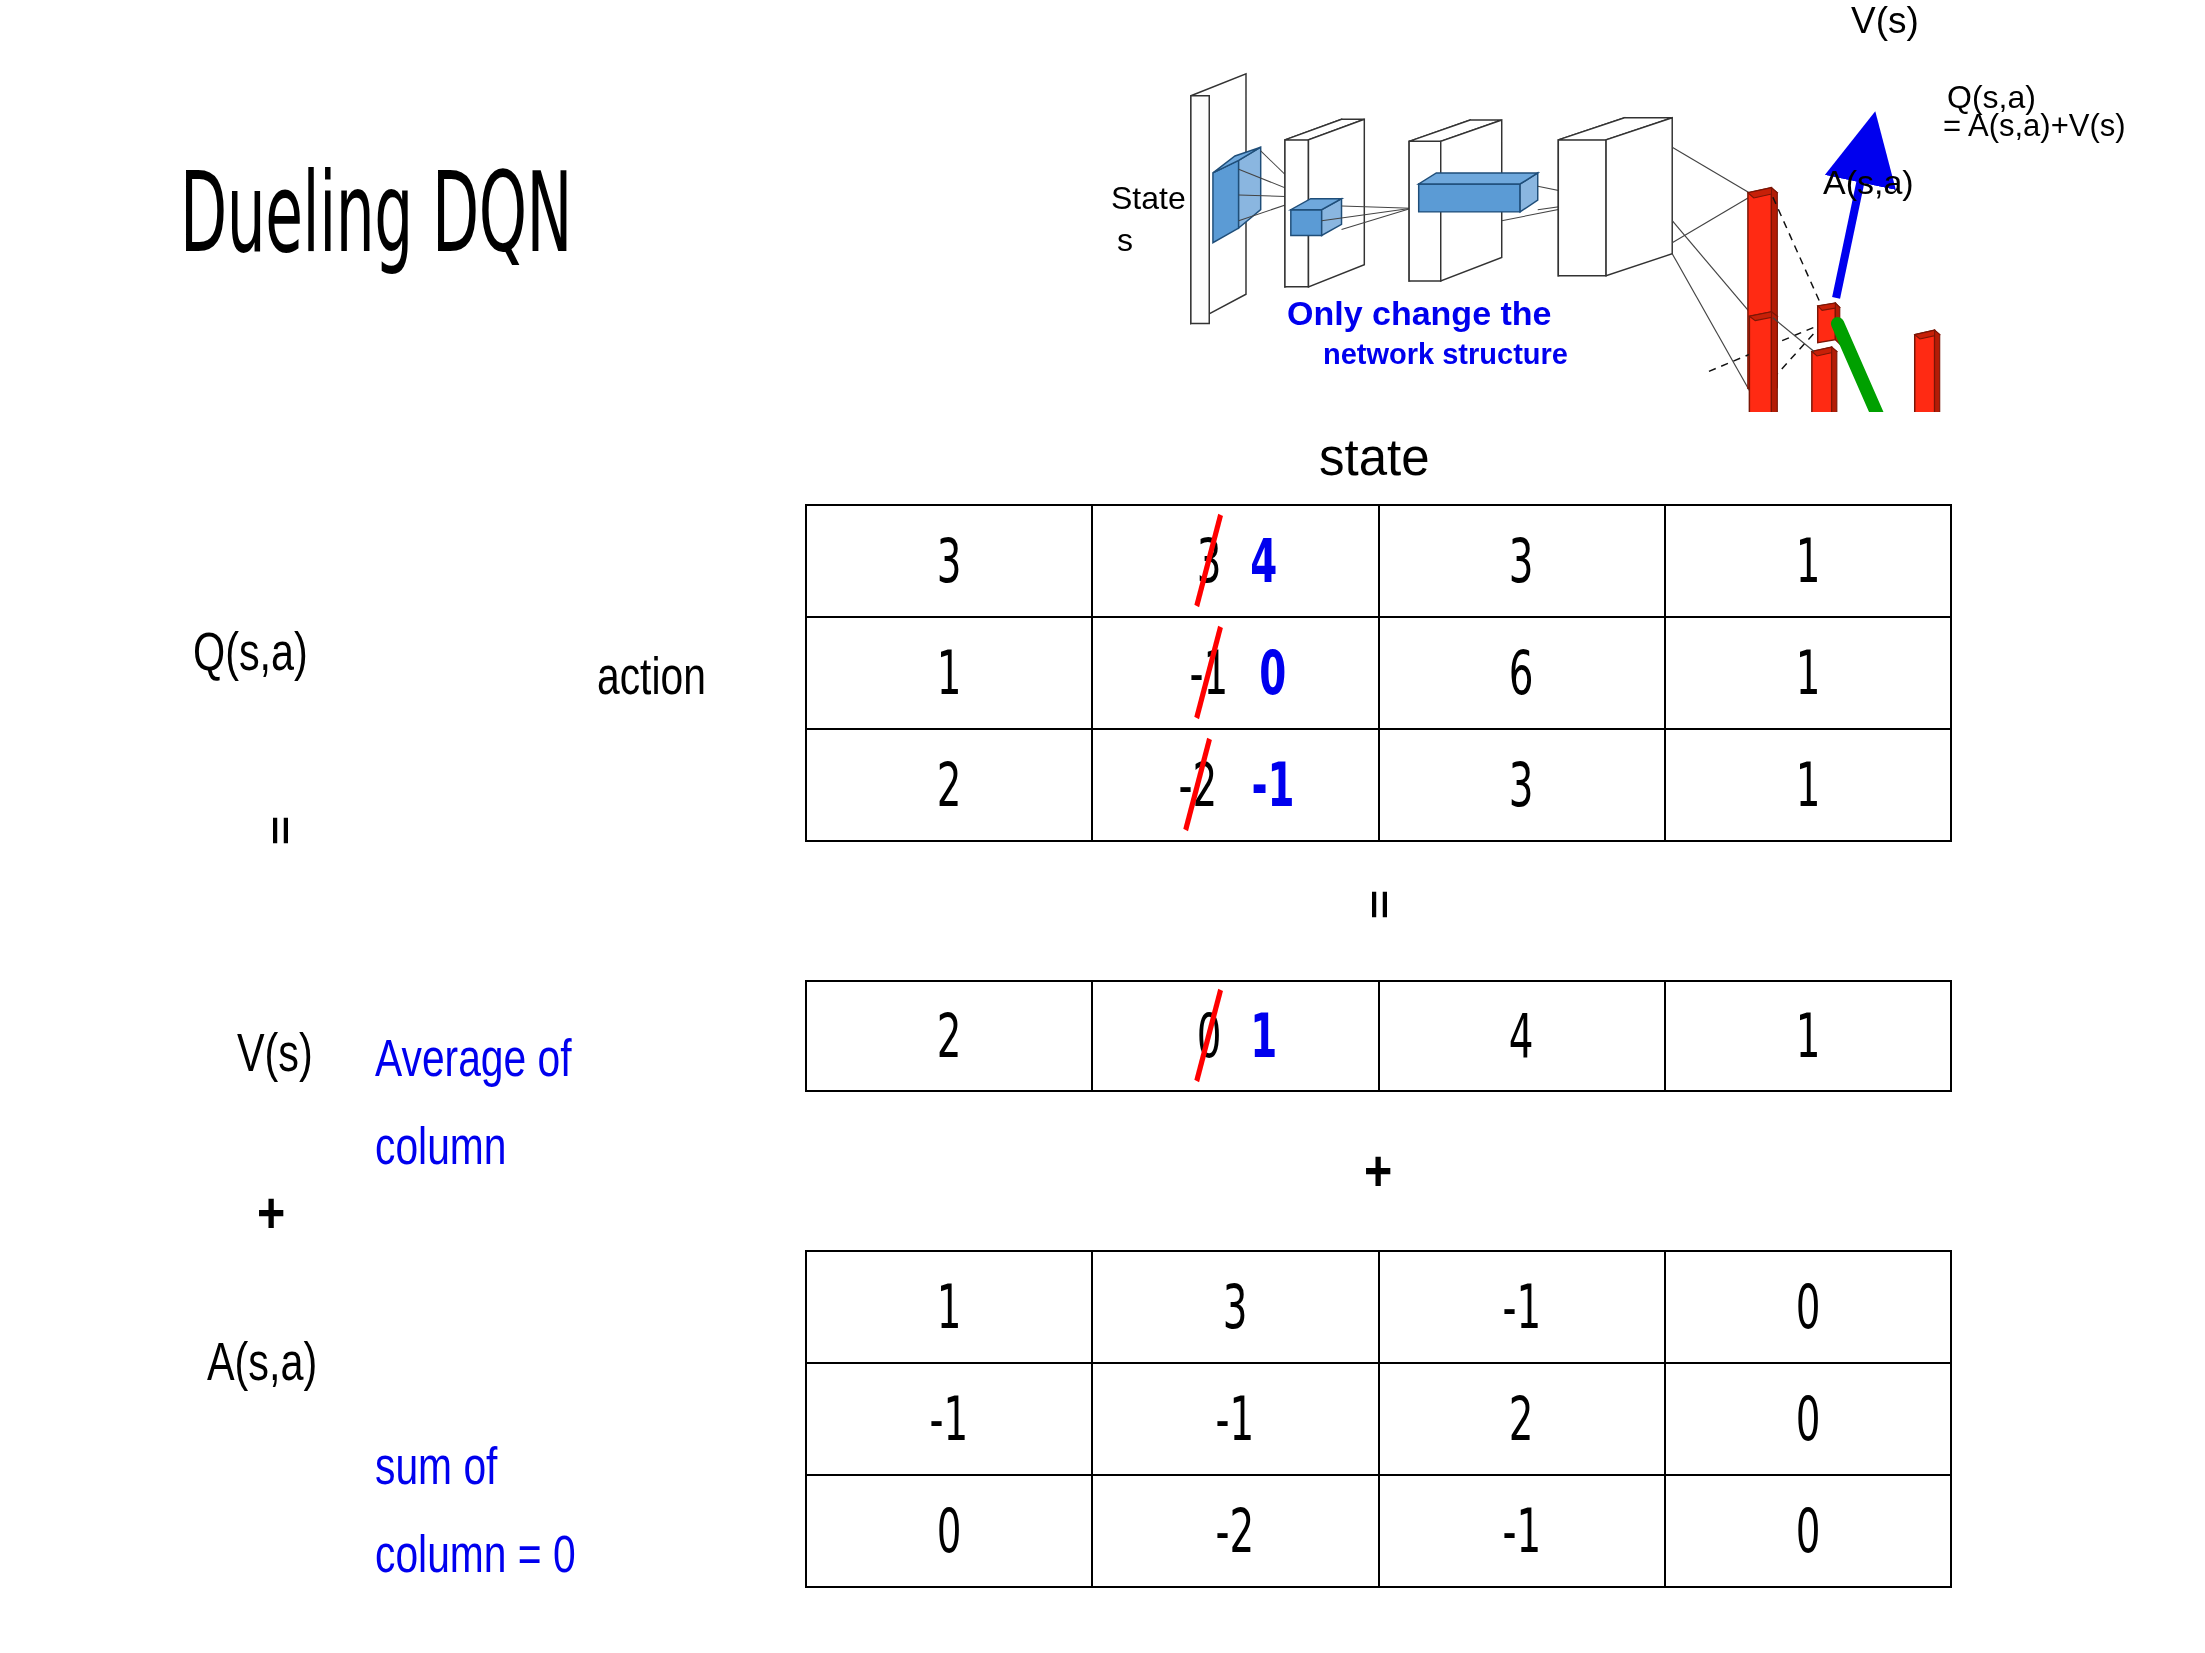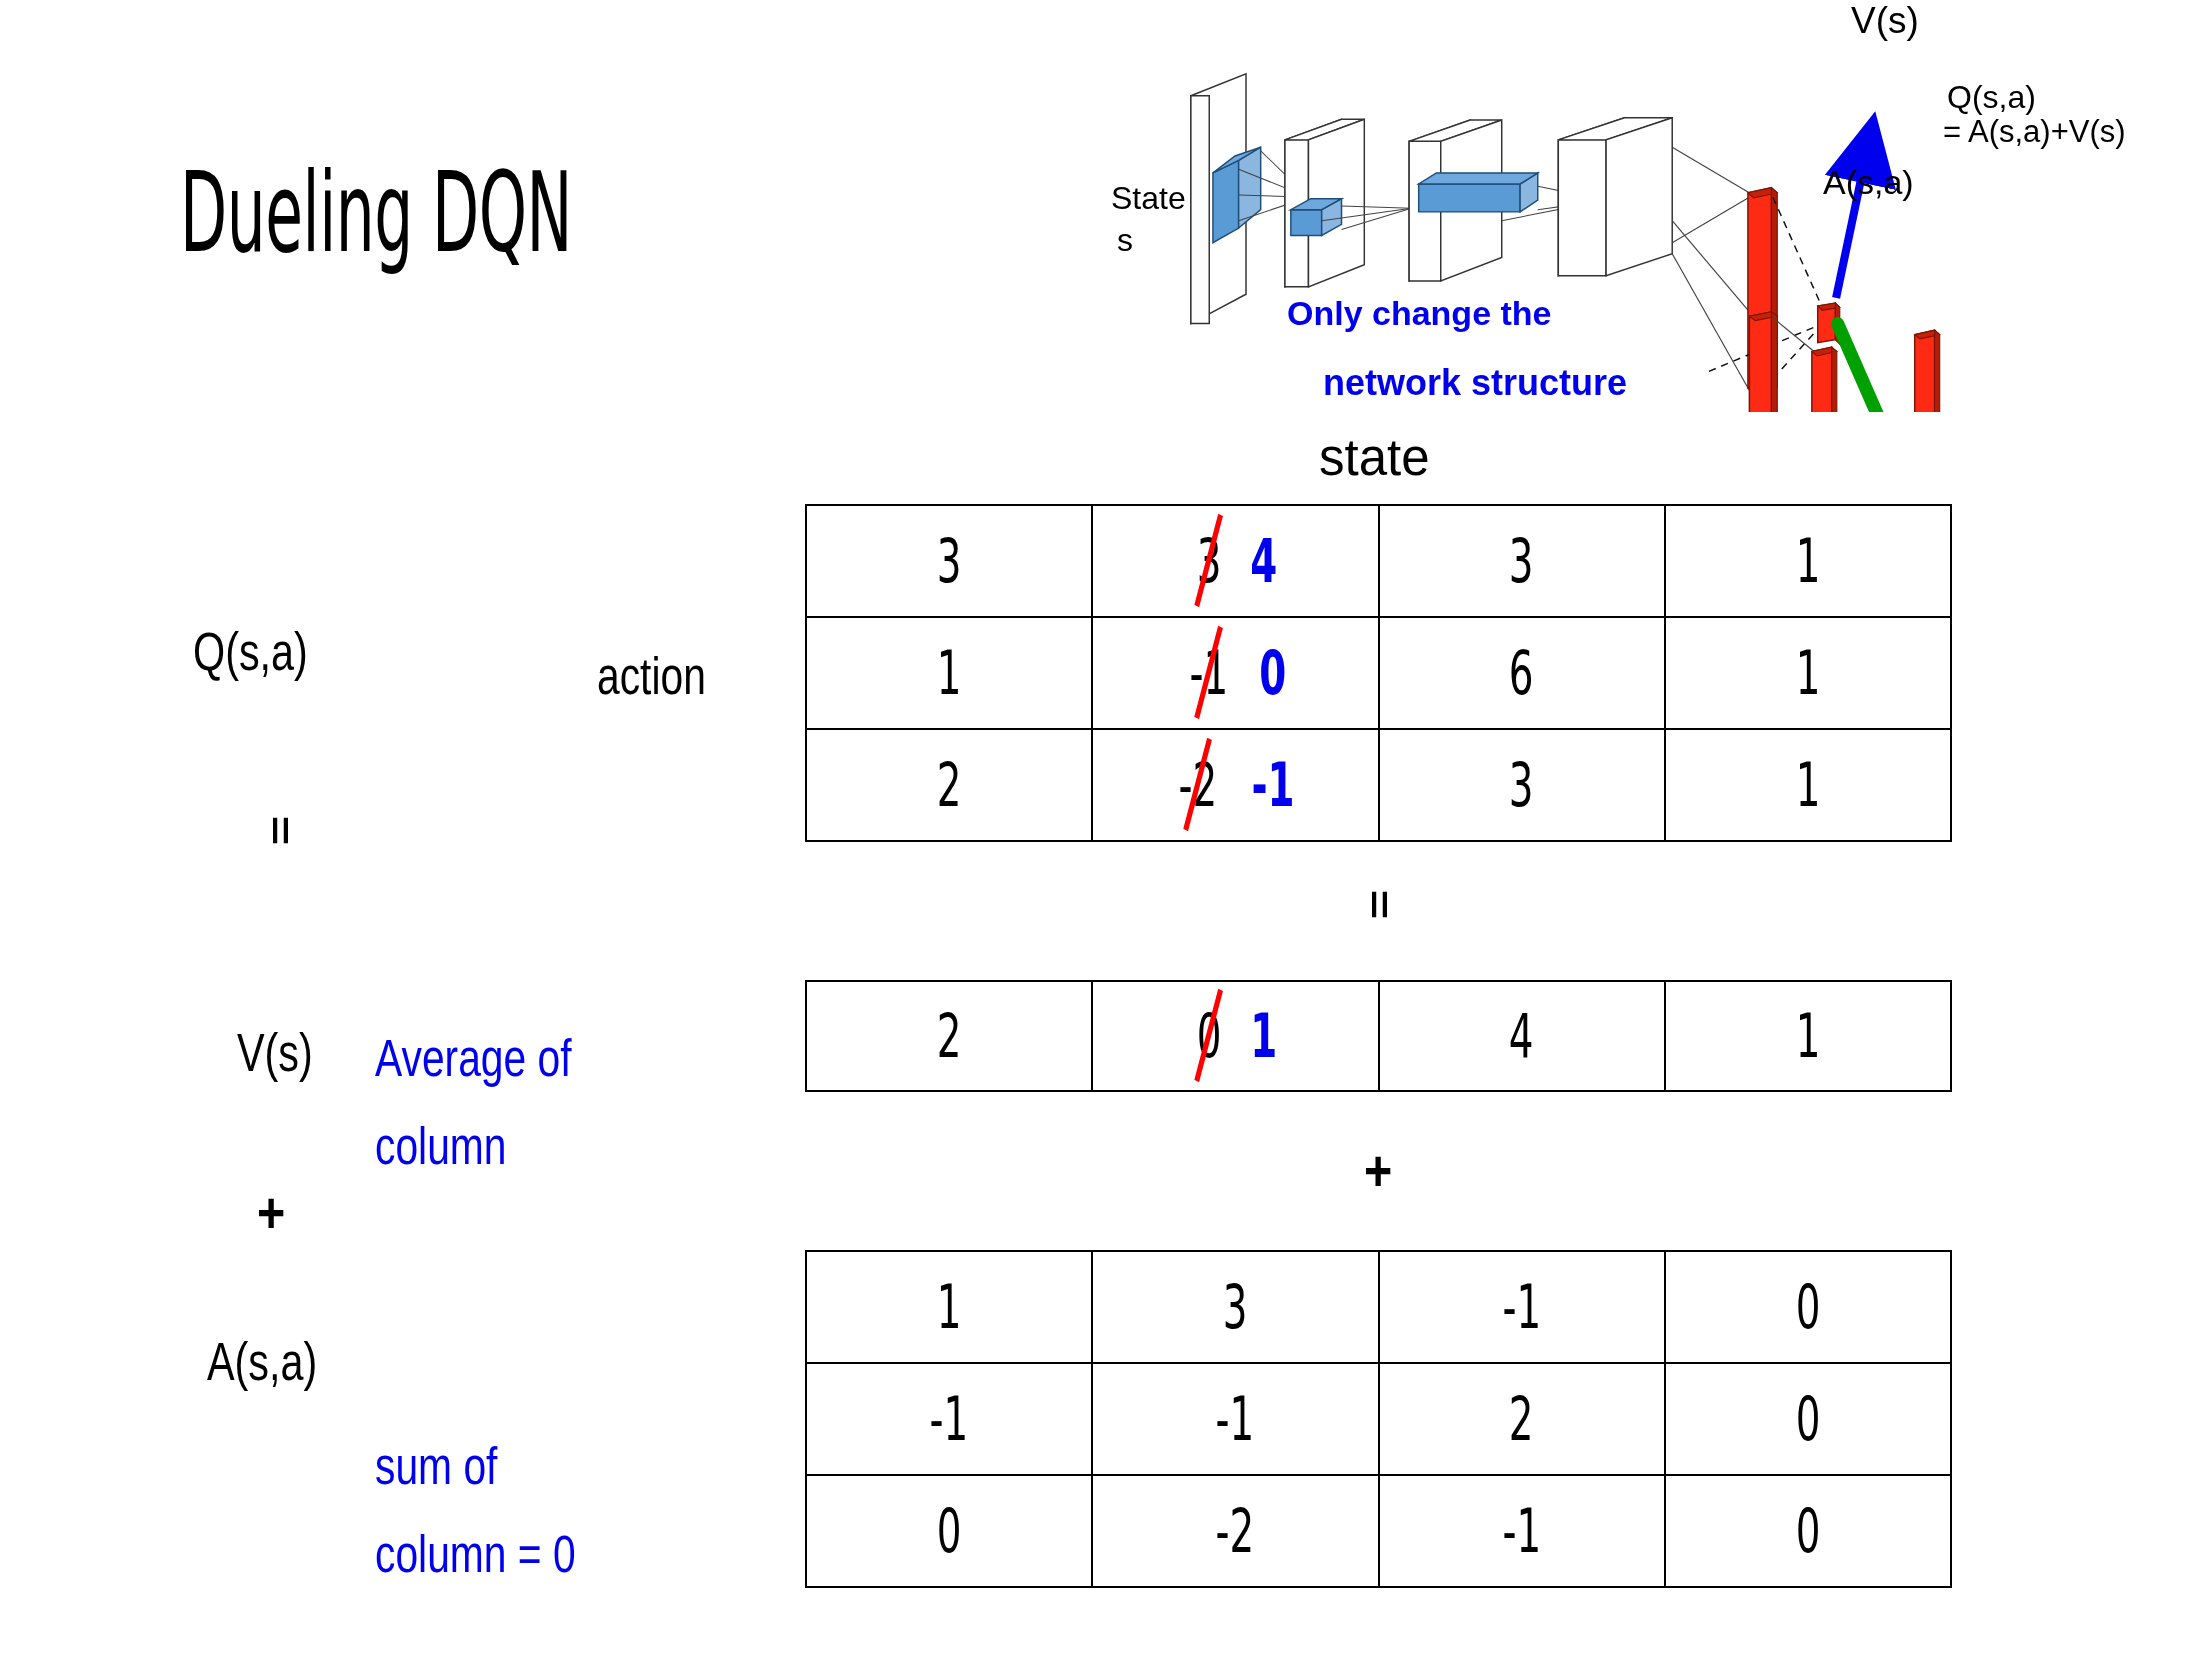--- a/index.html
+++ b/index.html
@@ -176,26 +176,26 @@
     <path d="M1125,455 L1152,449 L1159,455 L1132,461 Z" fill="#C72008" stroke="#7a1606" stroke-width="1.5"></path>
     <path d="M1152,449 L1159,455 L1159,745 L1152,740 Z" fill="#B31C06" stroke="#7a1606" stroke-width="1.5"></path>
   </g>
 </svg>
 </div>
 
 <div class="abs" style="left:1111px;top:180px;font-size:32px;">State</div>
 <div class="abs" style="left:1117px;top:222px;font-size:32px;">s</div>
 
 <div class="abs blue" style="left:1287px;top:294px;font-size:34px;font-weight:600;">Only change the</div>
-<div class="abs blue" style="left:1323px;top:338px;font-size:36px;font-weight:600;margin-top:24px;">network structure</div>
+<div class="abs blue" style="left:1323px;top:338px;font-size:29px;font-weight:600;">network structure</div>
 
 <div class="abs" style="left:1851px;top:0px;font-size:37px;">V(s)</div>
 <div class="abs" style="left:1823px;top:163px;font-size:34px;">A(s,a)</div>
 <div class="abs" style="left:1947px;top:79px;font-size:32px;">Q(s,a)</div>
-<div class="abs" style="left:1943px;top:114px;font-size:31px;">= A(s,a)+V(s)</div>
+<div class="abs" style="left:1943px;top:108px;font-size:31px;">= A(s,a)+V(s)</div>
 
 <div class="abs" style="left:1319px;top:428px;font-size:51px;">state</div>
 
 <div class="abs" style="left:193px;top:621px;font-size:53px;transform:scaleX(0.78);transform-origin:left top;white-space:nowrap;">Q(s,a)</div>
 
 <div class="abs" style="left:265px;top:801px;font-size:51px;font-weight:700;transform:rotate(90deg) scaleY(0.75);transform-origin:center center;">=</div>
 
 <div class="abs" style="left:597px;top:647px;font-size:51px;transform:scaleX(0.80);transform-origin:left top;white-space:nowrap;">action</div>
 
 <div class="abs" style="left:237px;top:1022px;font-size:53px;transform:scaleX(0.78);transform-origin:left top;white-space:nowrap;">V(s)</div>

